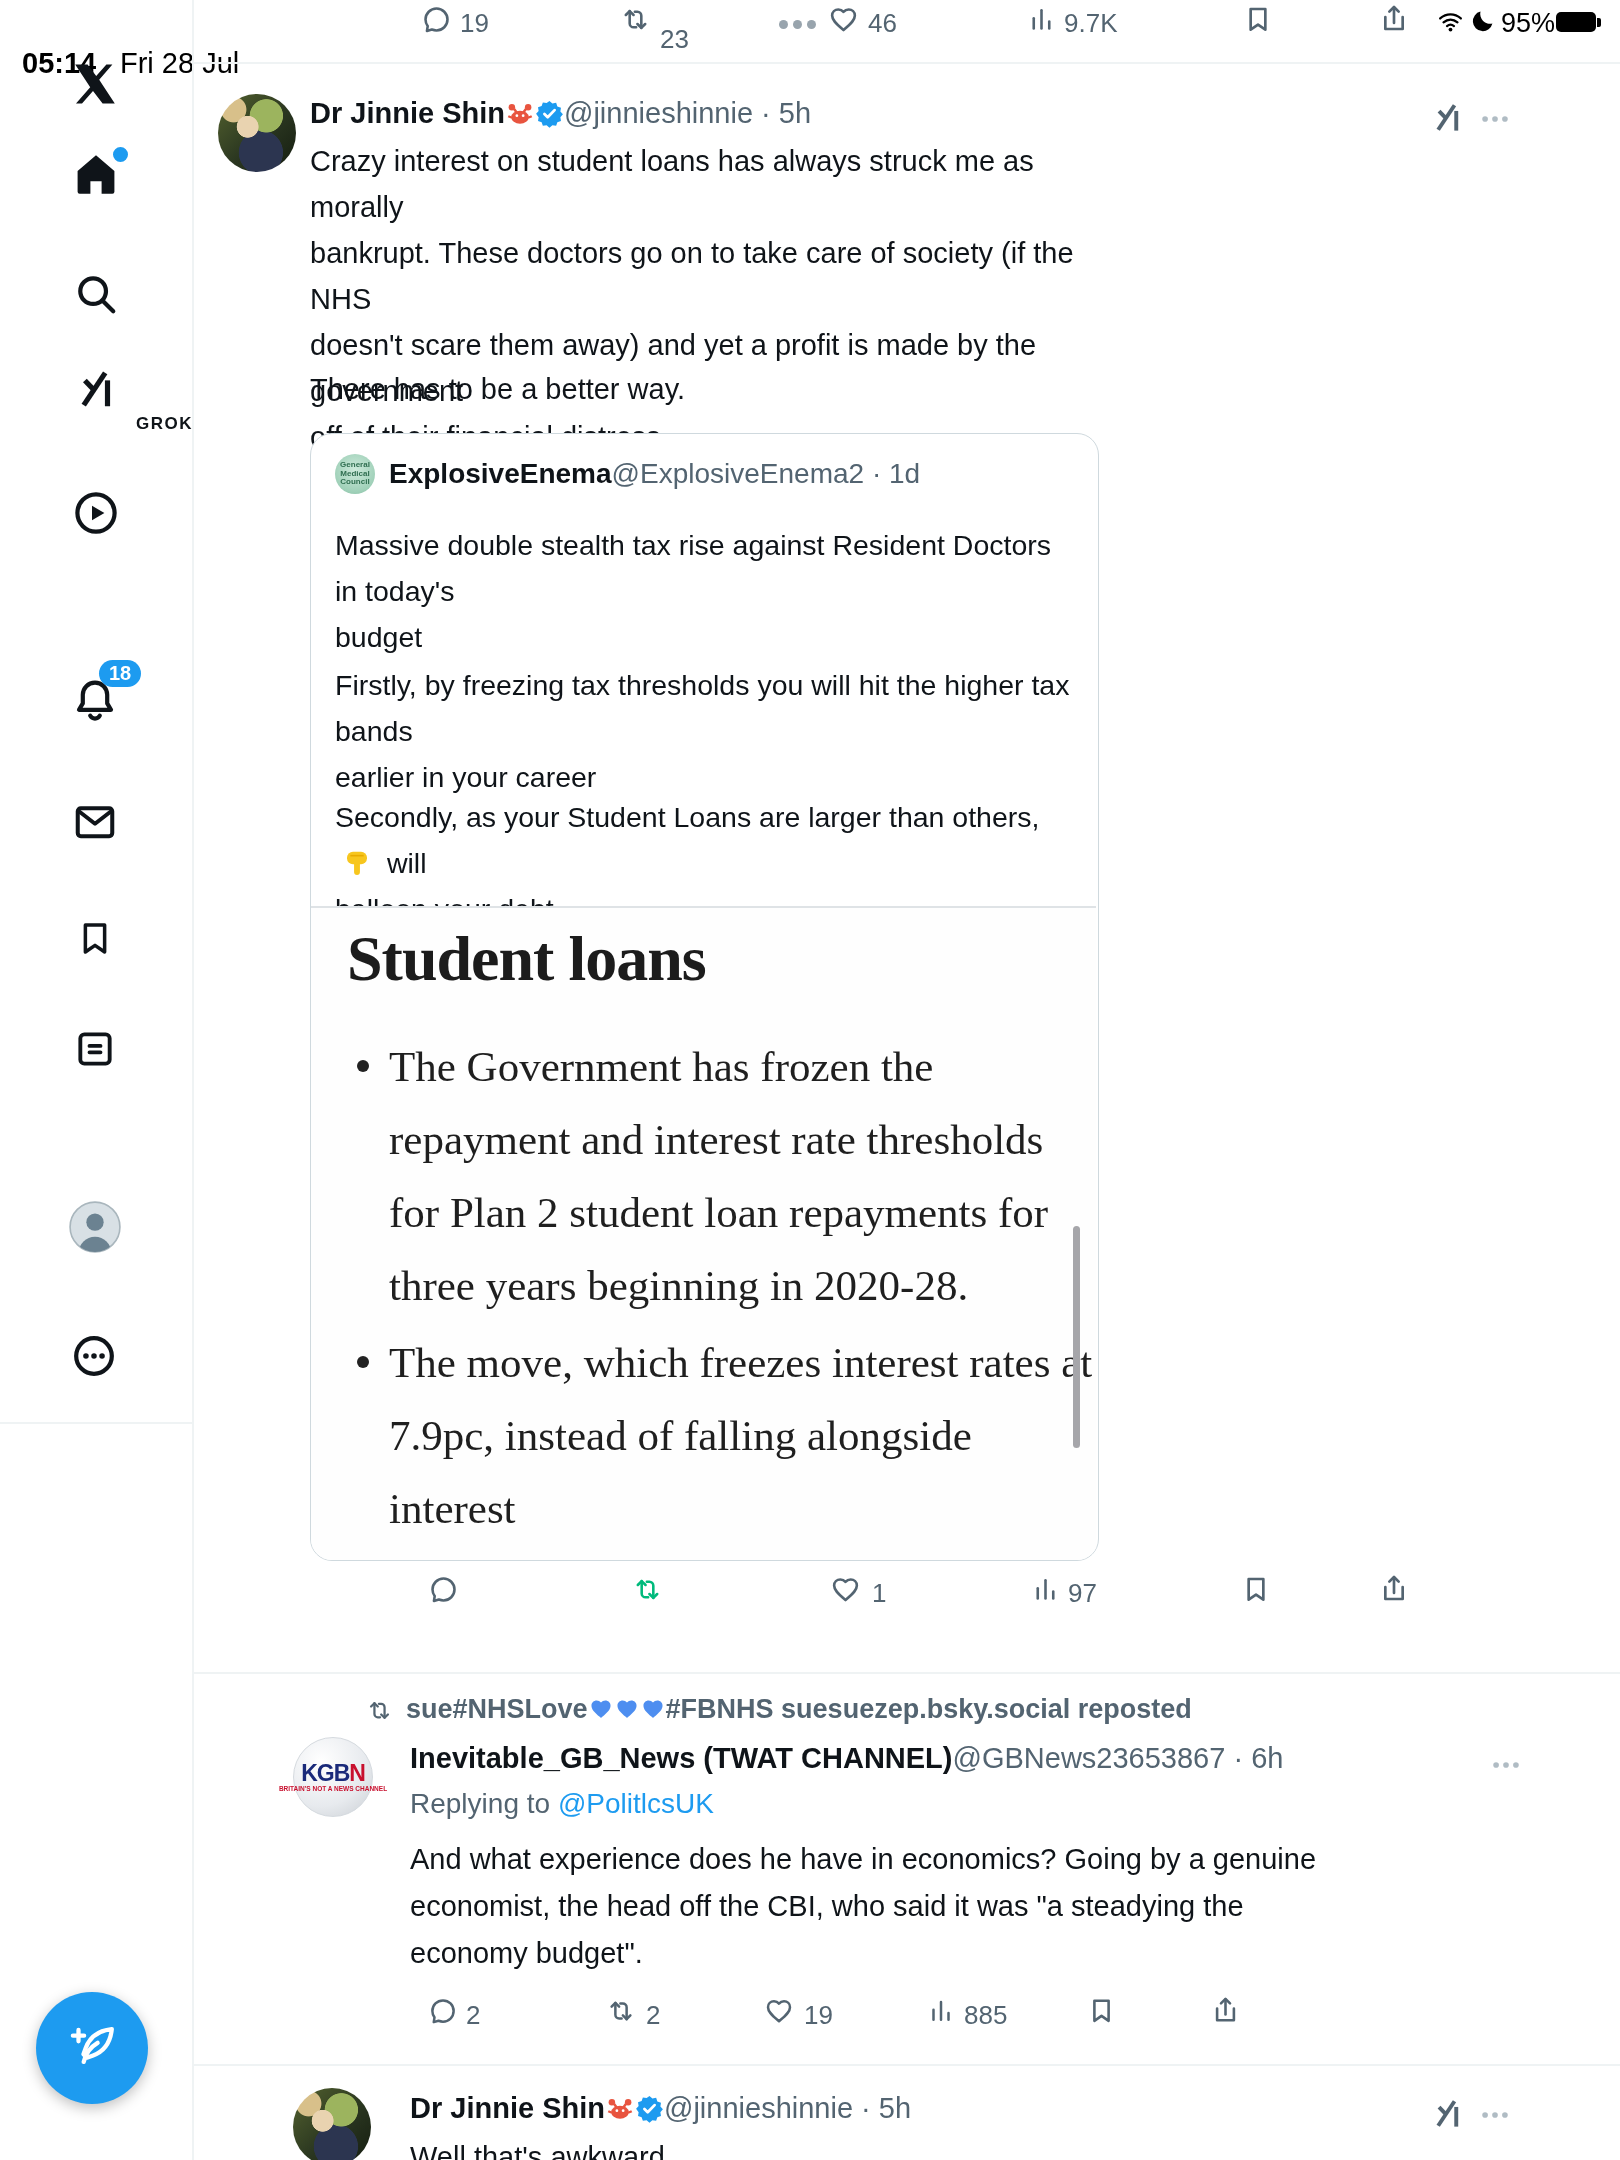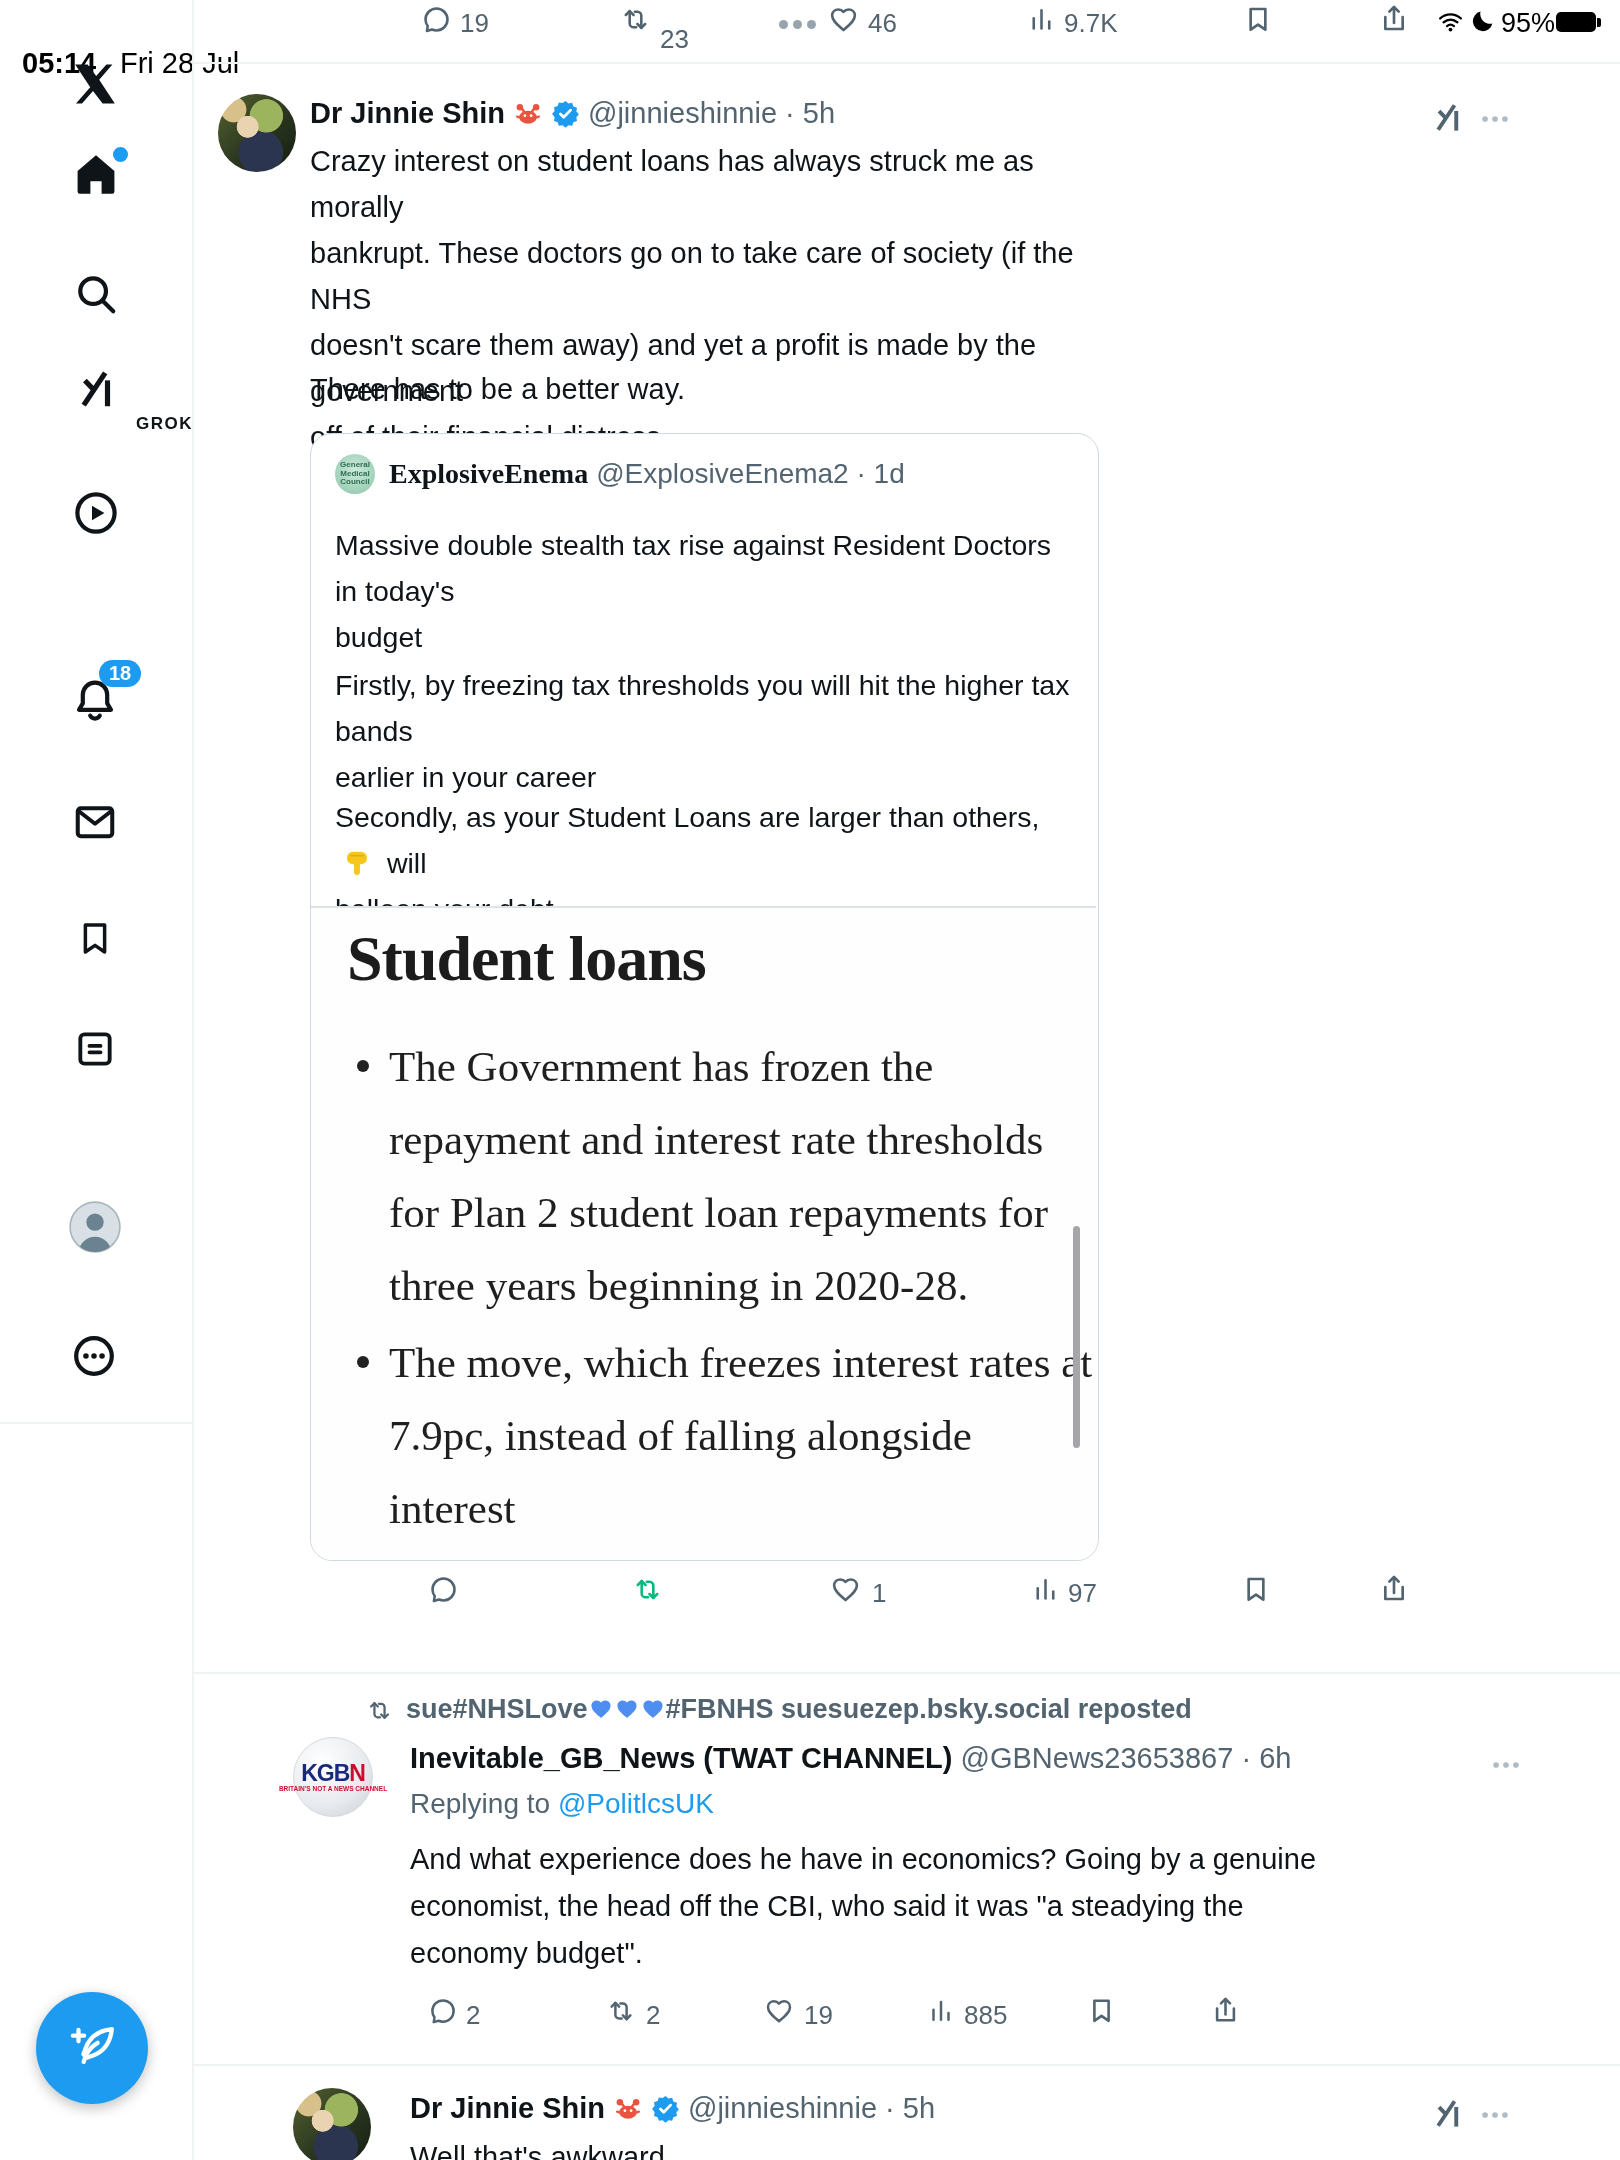--- a/index.html
+++ b/index.html
@@ -8,21 +8,21 @@
   .abs{position:absolute;}
   svg{display:block;}
   .sidebar-border{position:absolute;left:192px;top:0;width:1.5px;height:2160px;background:#eff3f4;}
   .divider{position:absolute;left:193px;right:0;height:1.5px;background:#eff3f4;}
   .side-div{position:absolute;left:0;top:1422px;width:193px;height:1.5px;background:#eff3f4;}
   .statusbar-txt{font-size:29px;font-weight:600;color:#000;margin-top:40px;}
   .cnt{position:absolute;font-size:26px;color:#536471;}
   .name{font-size:29px;font-weight:700;color:#0f1419;white-space:nowrap;}
   .meta{font-size:29px;font-weight:400;color:#536471;white-space:nowrap;}
   .tweet-body{font-size:29px;line-height:46px;white-space:pre-line;color:#0f1419;}
-  .namerow{display:flex;align-items:center;gap:8px;}
+  .namerow{display:flex;align-items:center;}
   .avatar{border-radius:50%;}
   .badge{position:absolute;background:#1d9bf0;color:#fff;font-size:20px;font-weight:700;
          padding:2px 10px;border-radius:15px;}
   .qcard{position:absolute;left:310px;top:433px;width:787px;height:1126px;background:#fff;
          border:1.5px solid #cfd9de;border-radius:22px;overflow:hidden;}
   .clip{position:absolute;left:0;top:472px;width:785px;height:654px;background:#fefefe;
         border-top:2px solid #dfe3e6;font-family:"Liberation Serif","DejaVu Serif",serif;color:#1c1c1c;}
   .clip-head{font-size:64px;font-weight:700;letter-spacing:-1px;}
   .clip-bullet{font-size:43px;line-height:73px;white-space:pre-line;color:#1f1f1f;}
   .bdot{position:absolute;width:12px;height:12px;border-radius:50%;background:#222;}
@@ -348,21 +348,21 @@
 bankrupt. These doctors go on to take care of society (if the NHS
 doesn't scare them away) and yet a profit is made by the government
 off of their financial distress.</div>
   <div class="abs tweet-body" style="left:310px;top:366px;width:820px;">There has to be a better way.</div>
 
   <div class="qcard">
     <div class="abs avatar gmc" style="left:24px;top:20px;width:40px;height:40px;">General
 Medical
 Council</div>
     <div class="abs namerow" style="left:78px;top:24px;">
-      <span class="name" style="font-size:28px;font-family:Liberation Serif, serif;">ExplosiveEnema</span>
+      <span class="name" style="font-size:28px;">ExplosiveEnema</span>
       <span class="meta" style="font-size:28px;">@ExplosiveEnema2 · 1d</span>
     </div>
     <div class="abs tweet-body" style="left:24px;top:88px;width:745px;font-size:28.5px;">Massive double stealth tax rise against Resident Doctors in today's
 budget</div>
     <div class="abs tweet-body" style="left:24px;top:228px;width:745px;font-size:28.5px;">Firstly, by freezing tax thresholds you will hit the higher tax bands
 earlier in your career</div>
     <div class="abs tweet-body" style="left:24px;top:360px;width:745px;font-size:28.5px;"><span>Secondly, as your Student Loans are larger than others,</span> <svg width="32" height="32" style="display:inline-block;vertical-align:-6px;margin:0 6px;">
           <use href="#i-hand-down"></use>
         </svg> <span>will
 balloon your debt</span></div>

